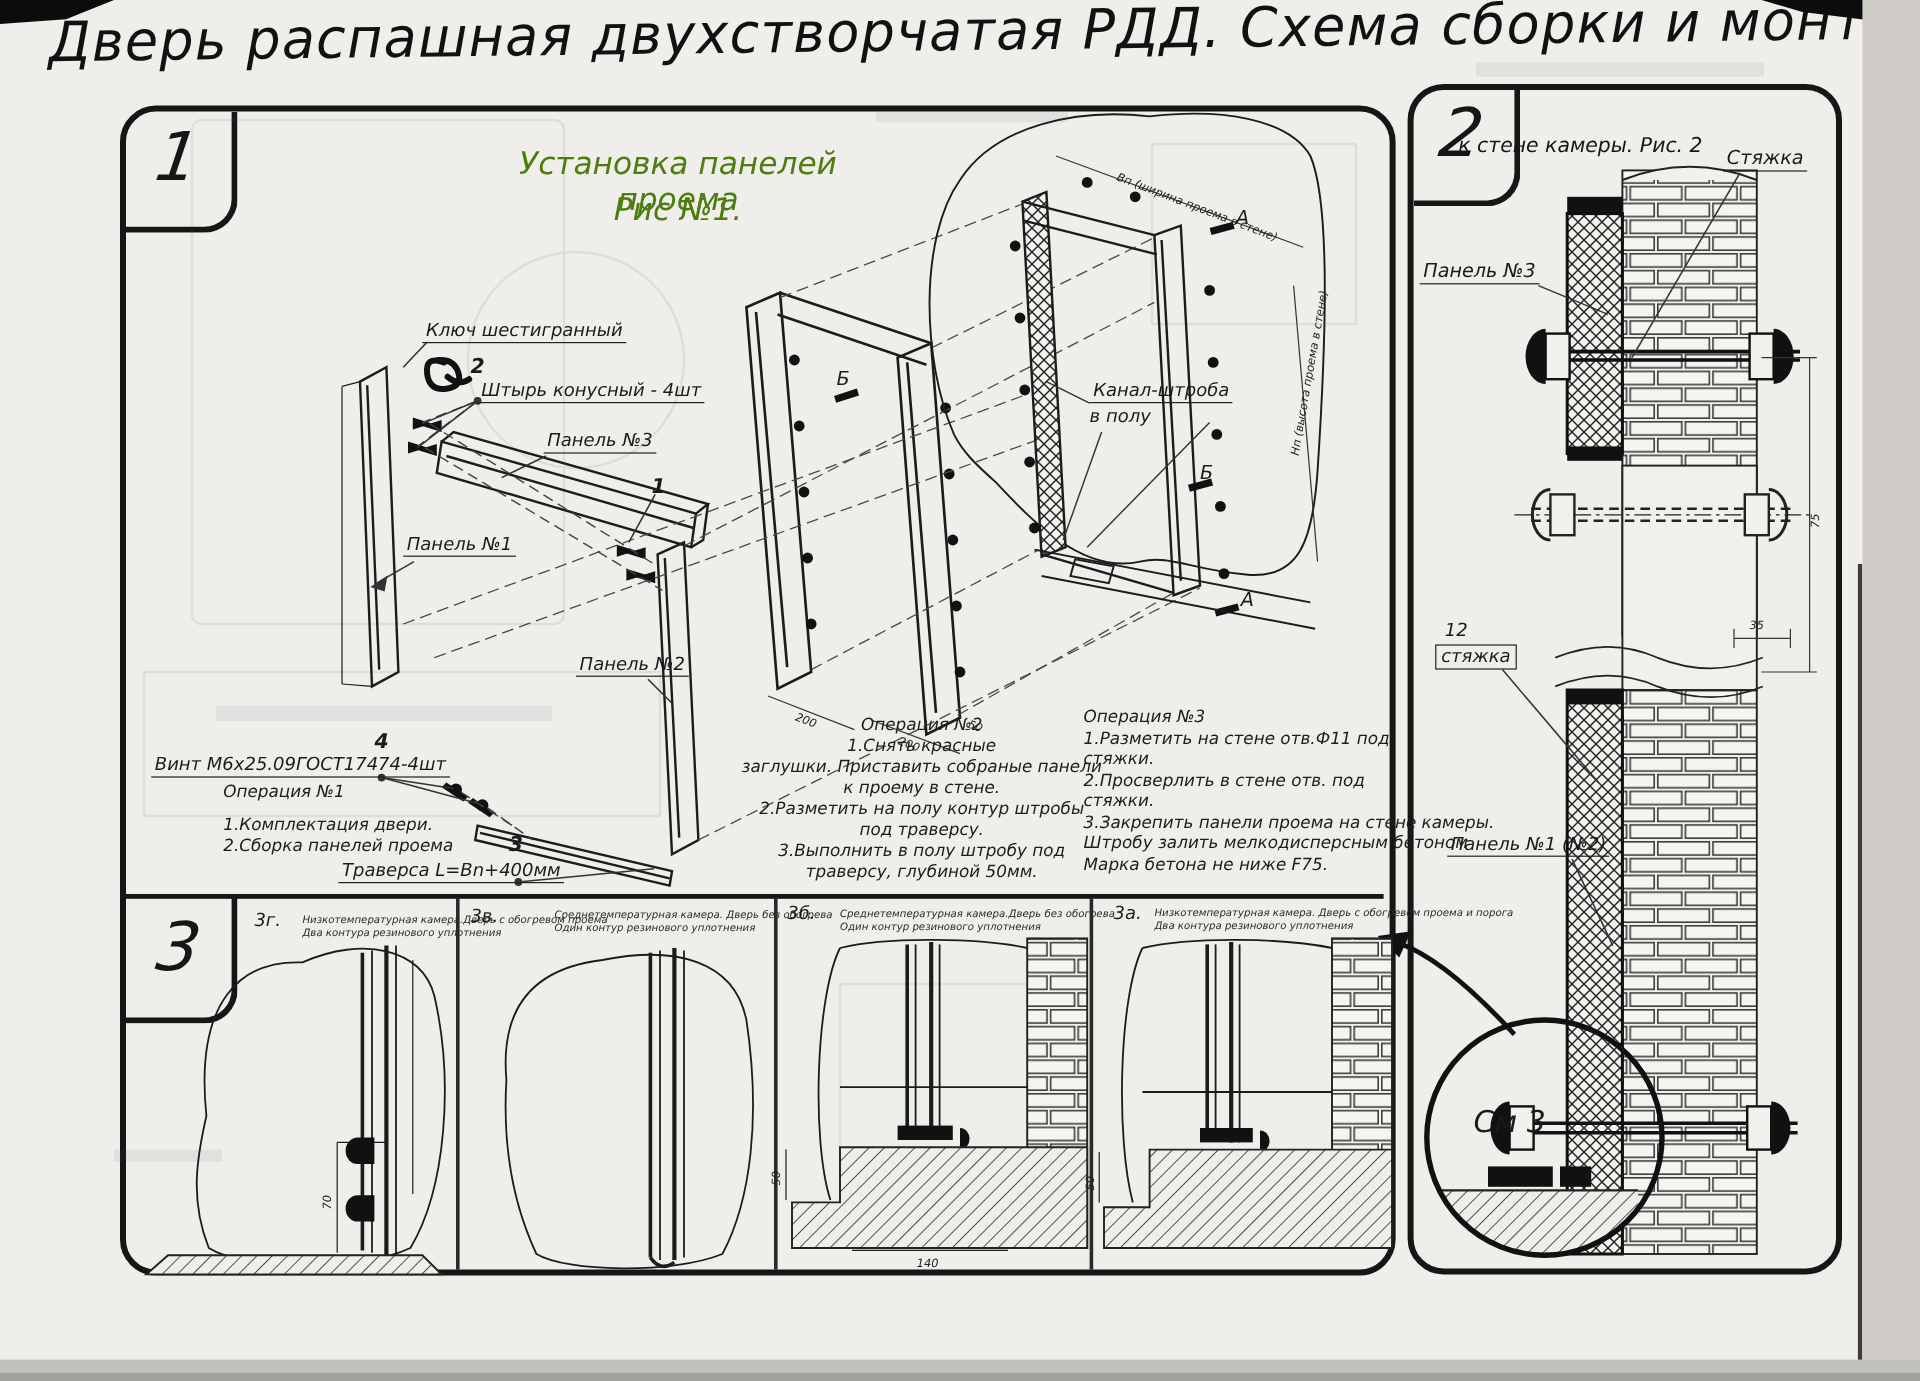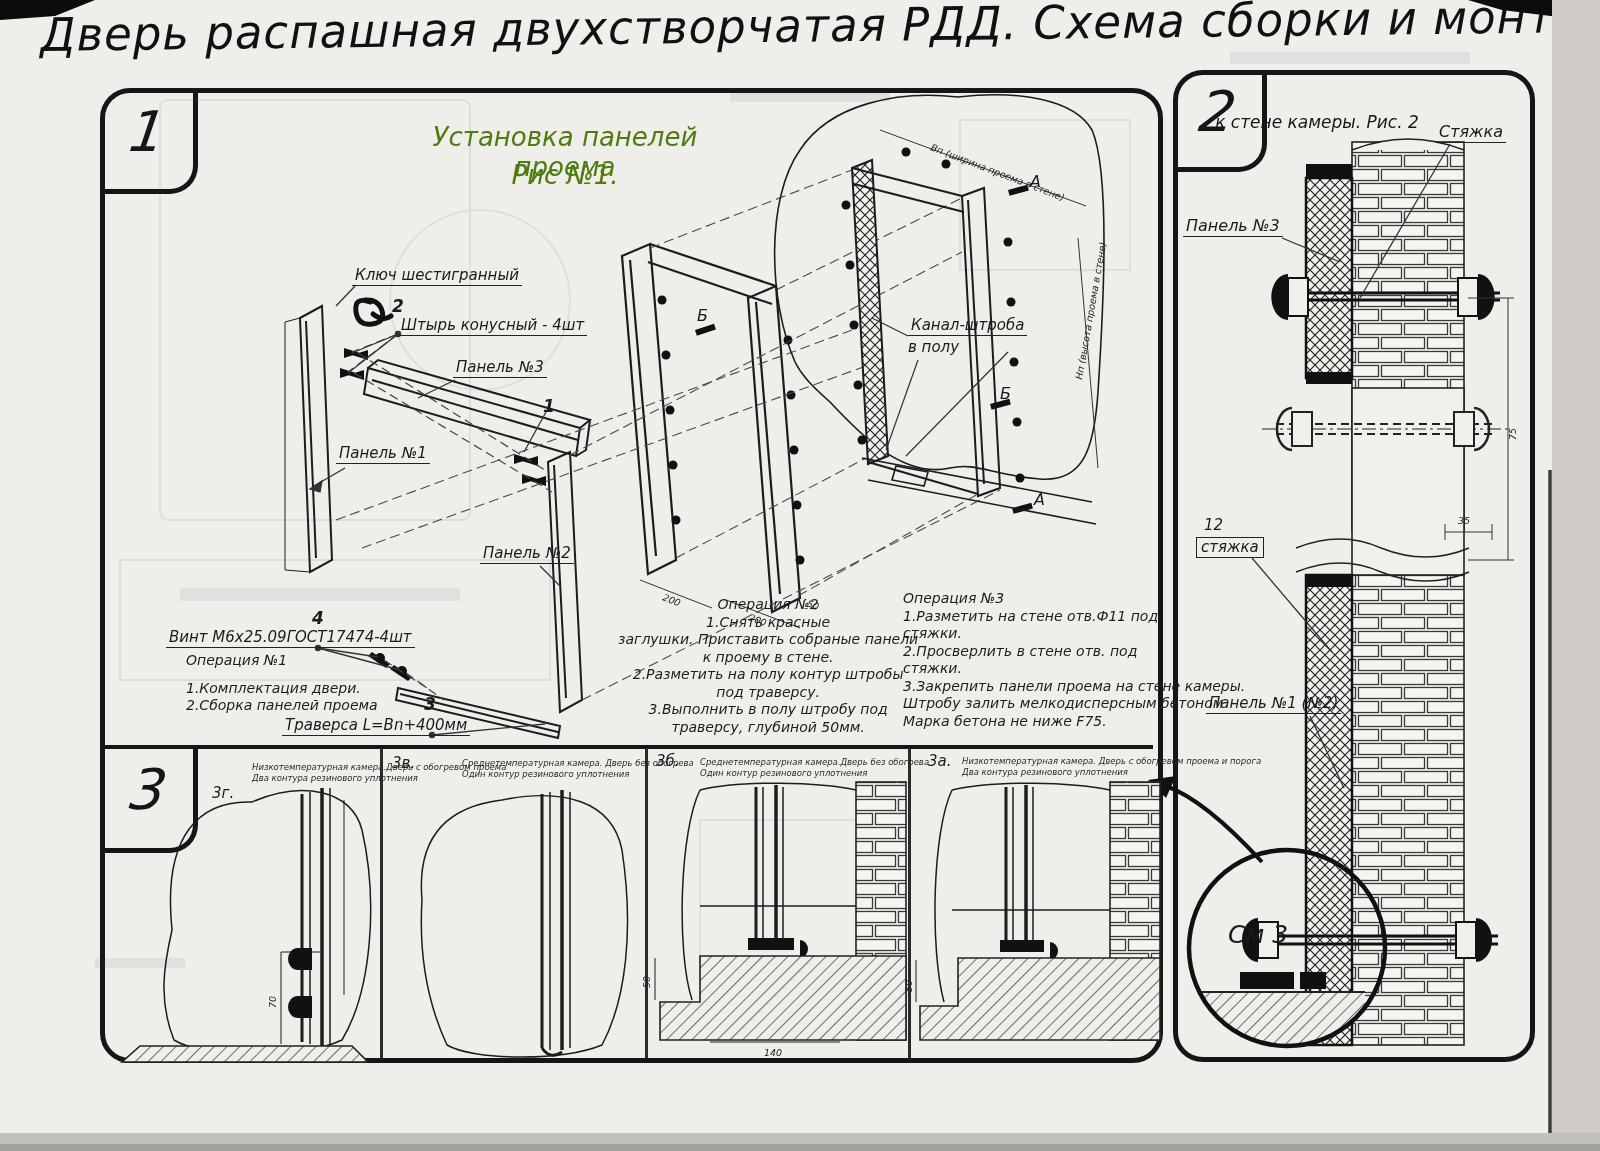--- a/index.html
+++ b/index.html
@@ -377,21 +377,21 @@
   <div class="h1c" style="left:395px;top:122px;width:340px;">Установка панелей проема</div>
   <div class="h1c" style="left:395px;top:160px;width:340px;">Рис №1.</div>
 
   <div class="lbl s15" style="left:352px;top:266px;"><span class="ul">Ключ шестигранный</span></div>
   <div class="lbl s17" style="left:392px;top:296px;">2</div>
   <div class="lbl s15" style="left:398px;top:316px;"><span class="ul">Штырь конусный - 4шт</span></div>
   <div class="lbl s15" style="left:453px;top:358px;"><span class="ul">Панель №3</span></div>
   <div class="lbl s15" style="left:336px;top:444px;"><span class="ul">Панель №1</span></div>
   <div class="lbl s17" style="left:543px;top:396px;">1</div>
   <div class="lbl s15" style="left:480px;top:544px;"><span class="ul">Панель №2</span></div>
-  <div class="lbl s15" style="left:126px;top:628px;margin-left:40px;"><span class="ul">Винт М6х25.09ГОСТ17474-4шт</span></div>
+  <div class="lbl s15" style="left:126px;top:628px;"><span class="ul">Винт М6х25.09ГОСТ17474-4шт</span></div>
   <div class="lbl s17" style="left:312px;top:608px;">4</div>
   <div class="lbl s15" style="left:282px;top:716px;"><span class="ul">Траверса  L=Bn+400мм</span></div>
   <div class="lbl s17" style="left:424px;top:694px;">3</div>
   <div class="lbl s15" style="left:908px;top:316px;"><span class="ul">Канал-штроба</span></div>
   <div class="lbl s15" style="left:908px;top:338px;">в полу</div>
   <div class="lbl s16" style="left:1030px;top:172px;">А</div>
   <div class="lbl s16" style="left:1034px;top:490px;">А</div>
   <div class="lbl s16" style="left:1000px;top:384px;">Б</div>
   <div class="lbl s16" style="left:697px;top:306px;">Б</div>
 
@@ -422,21 +422,21 @@
   </div>
 
   <div class="h2c" style="left:1212px;top:111px;width:210px;">к стене камеры. Рис. 2</div>
   <div class="lbl s16" style="left:1436px;top:122px;"><span class="ul">Стяжка</span></div>
   <div class="lbl s16" style="left:1183px;top:216px;"><span class="ul">Панель №3</span></div>
   <div class="lbl s15" style="left:1204px;top:516px;">12</div>
   <div class="lbl s15" style="left:1196px;top:538px;"><span class="box">стяжка</span></div>
   <div class="lbl s15" style="left:1190px;top:694px;padding-left:16px;"><span class="ul">Панель №1 (№2)</span></div>
   <div class="lbl" style="left:1228px;top:920px;font-size:25px;">См 3</div>
 
-  <div class="lbl s15" style="left:212px;top:784px;">3г.</div>
+  <div class="lbl s15" style="left:212px;top:758px;">3г.</div>
   <div class="cap" style="left:252px;top:762px;">
     <div>Низкотемпературная камера.Дверь с обогревом проема</div>
     <div>Два контура резинового уплотнения</div>
   </div>
   <div class="lbl s15" style="left:392px;top:754px;">3в.</div>
   <div class="cap" style="left:462px;top:758px;">
     <div>Среднетемпературная камера. Дверь без обогрева</div>
     <div>Один контур резинового уплотнения</div>
   </div>
   <div class="lbl s15" style="left:656px;top:752px;">3б.</div>

